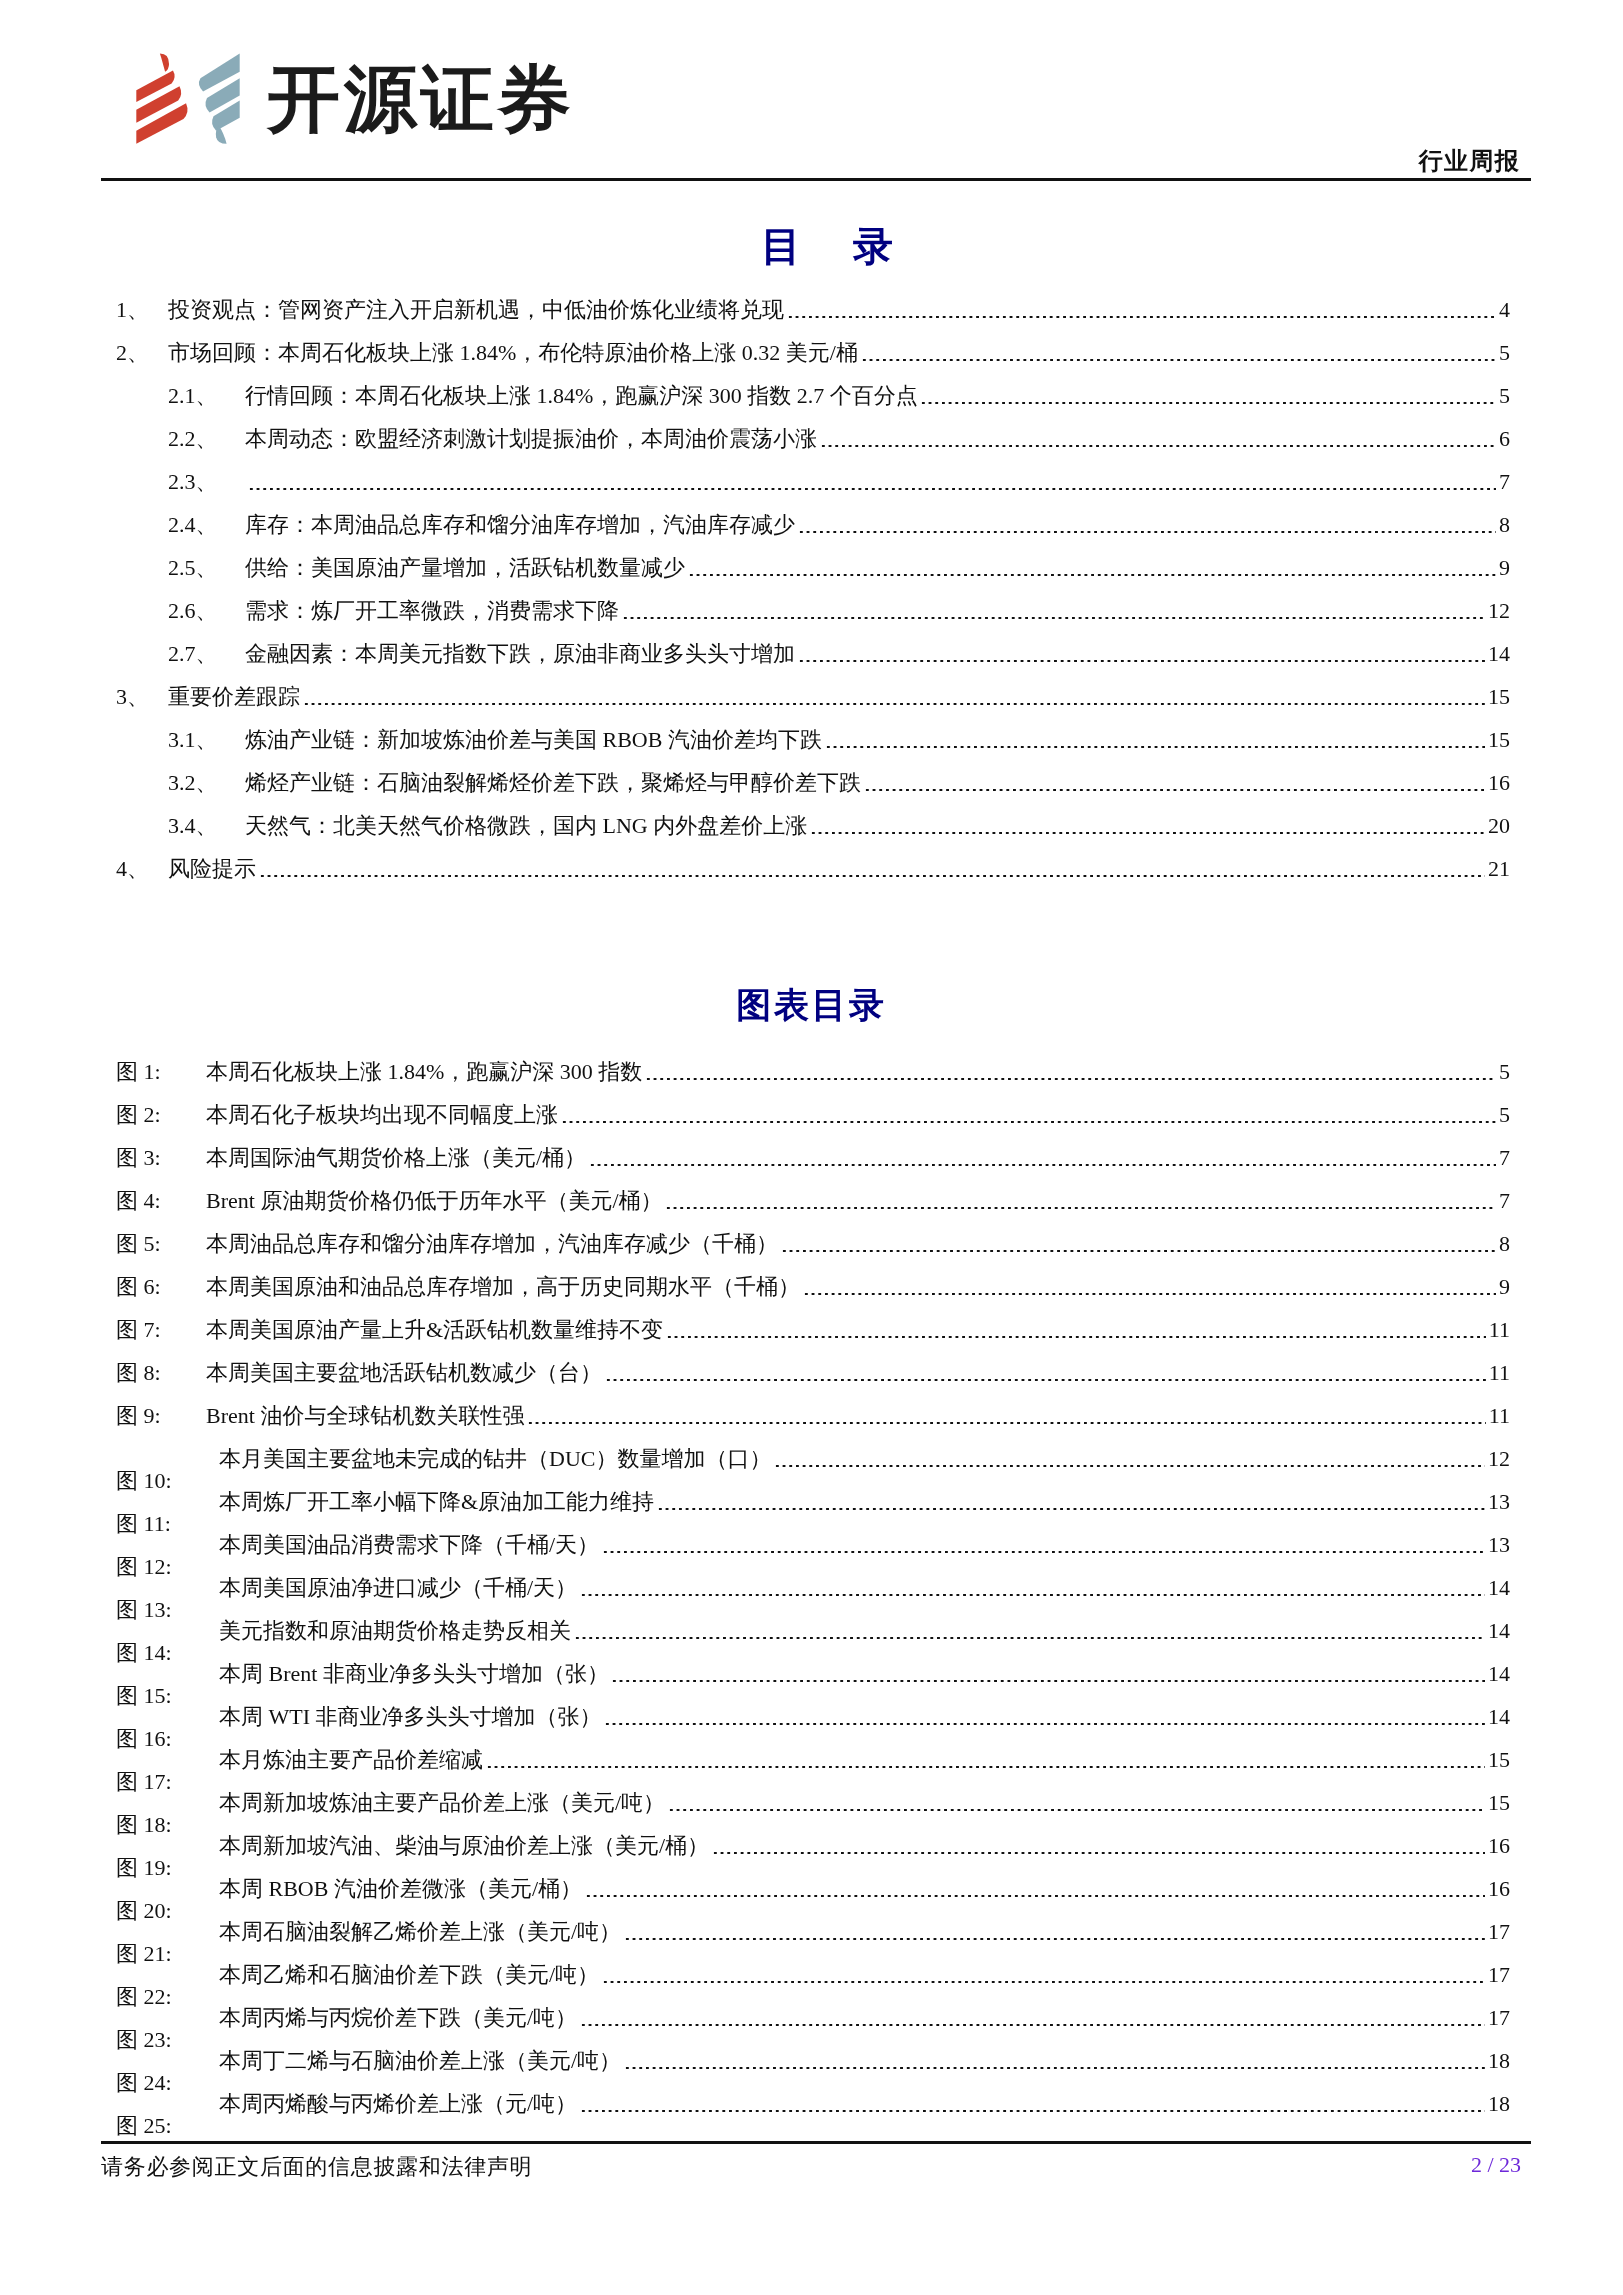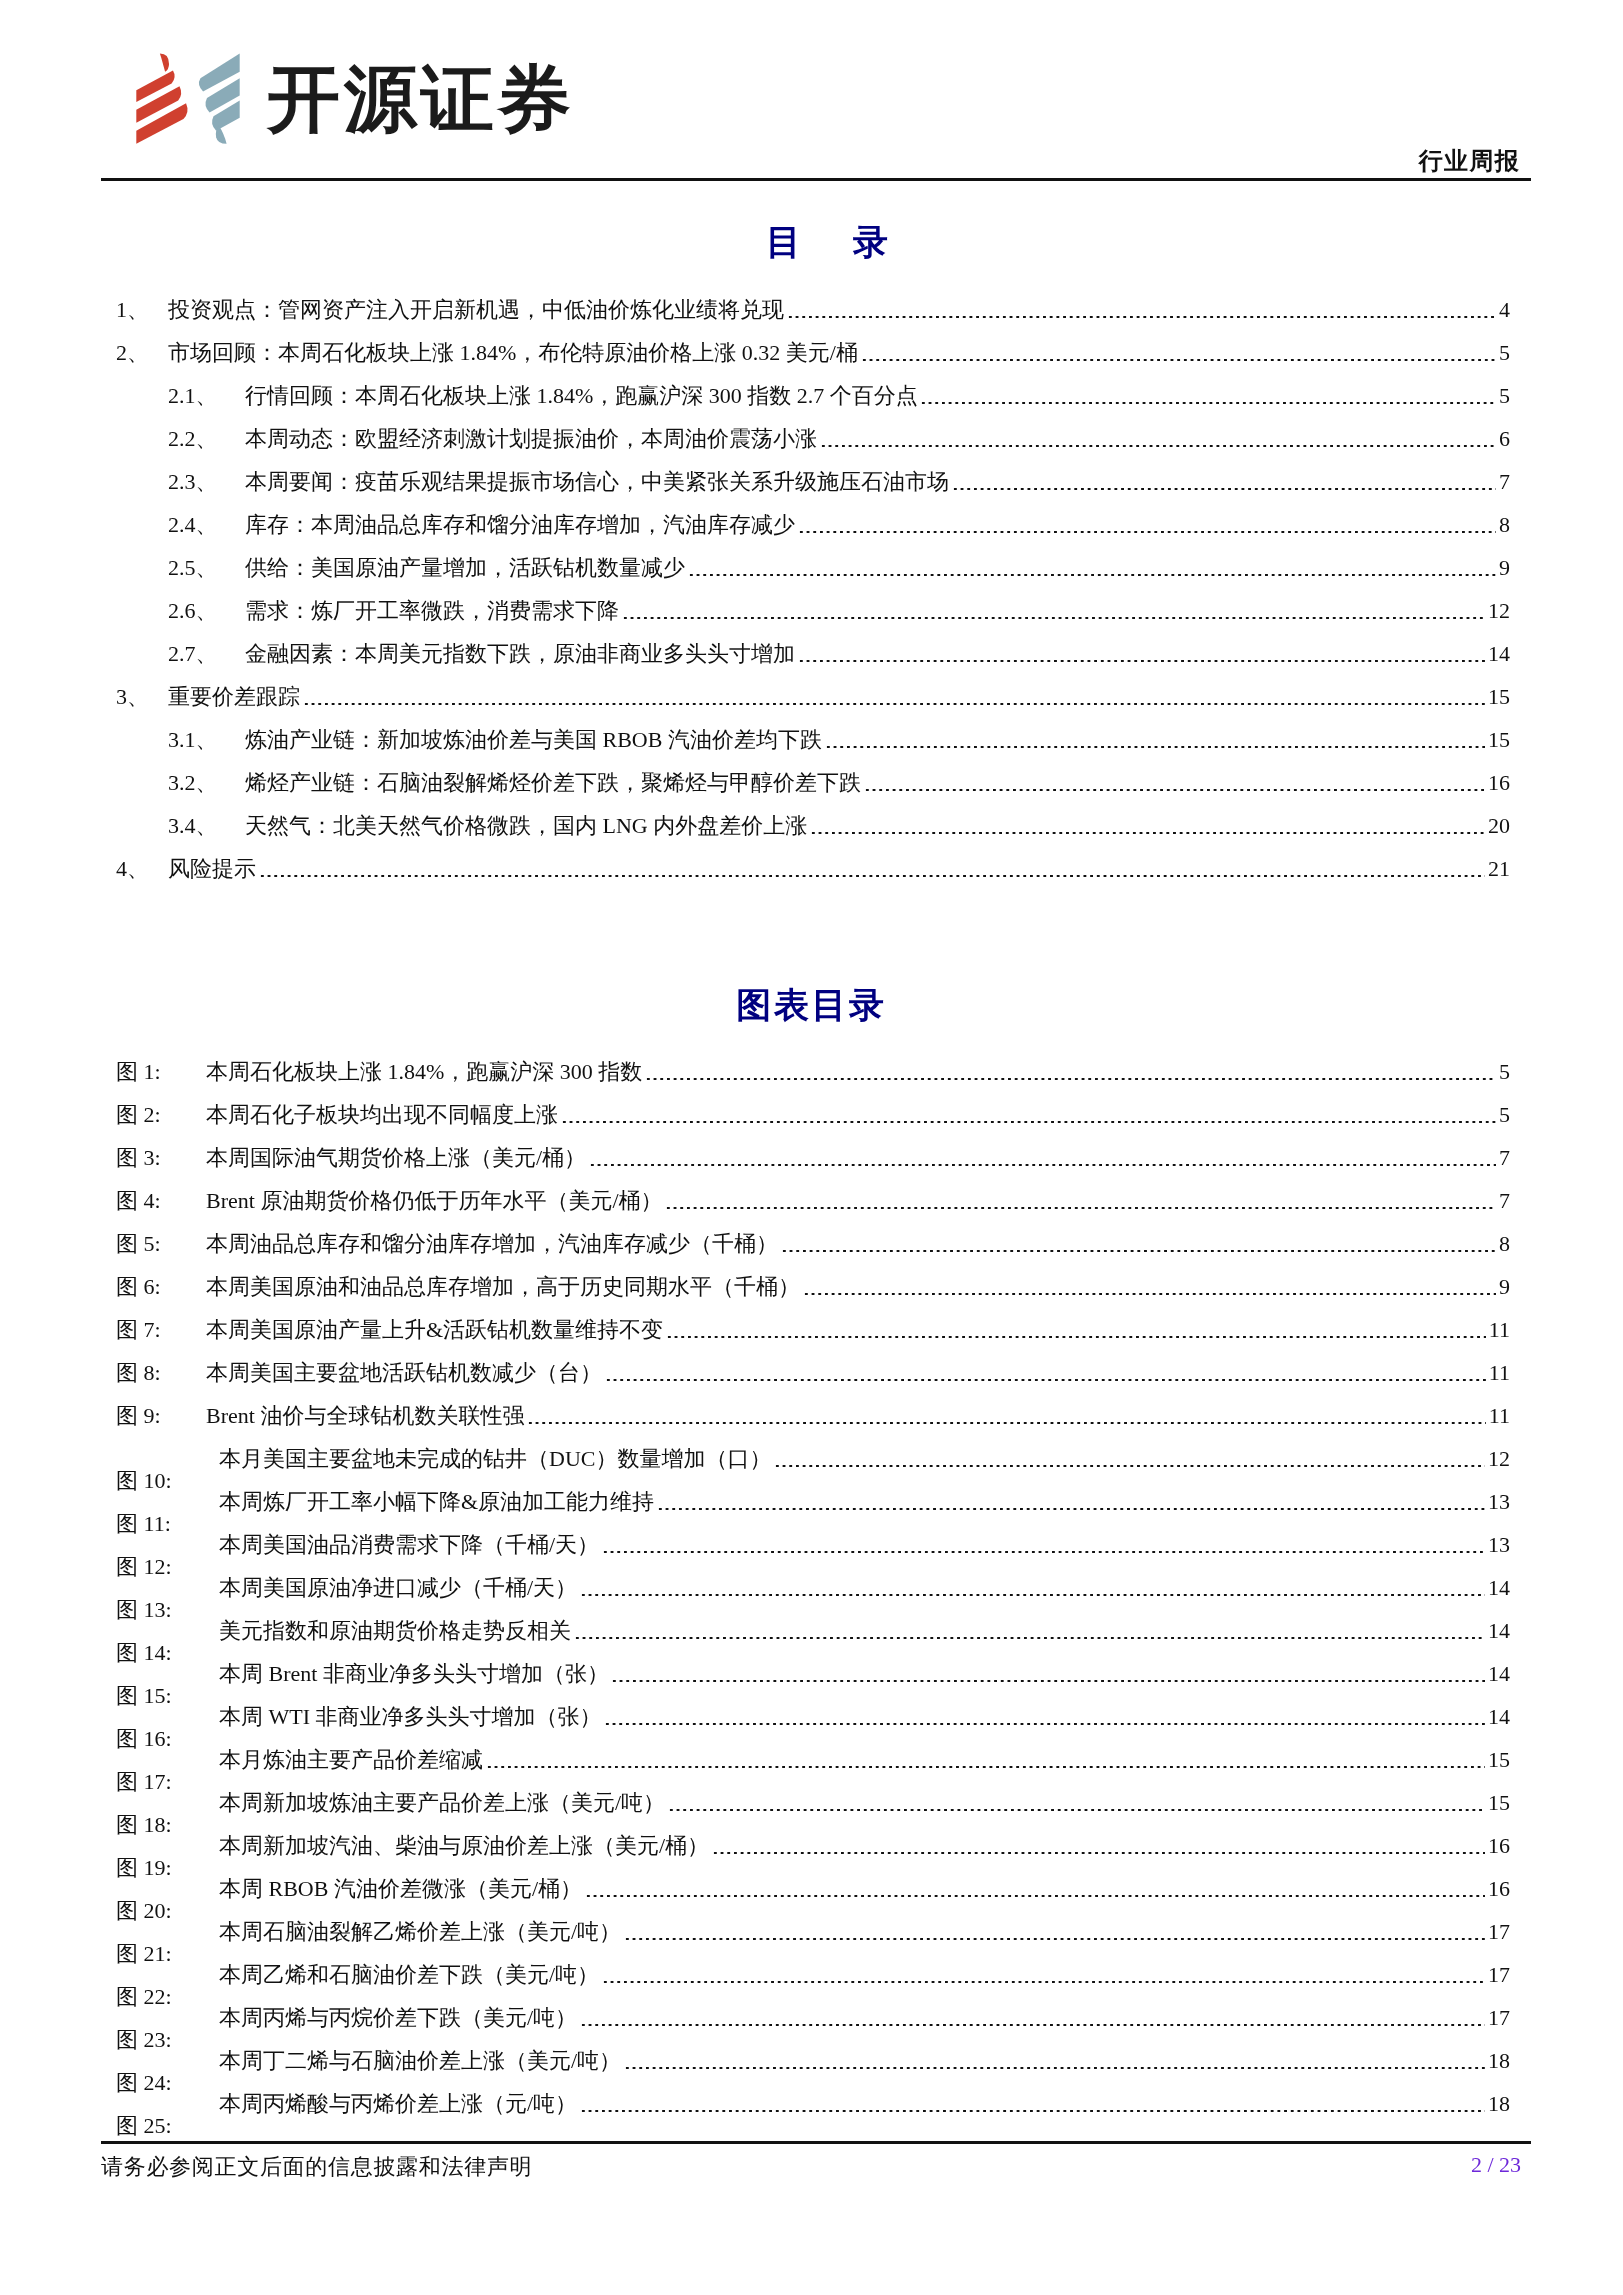--- a/index.html
+++ b/index.html
@@ -16,21 +16,21 @@
   .doc-type {
     position: absolute; right: 103px; top: 145px; font-size: 24px; font-weight: bold;
     font-family: "DejaVu Serif", serif; letter-spacing: 1.3px; color: #111;
   }
   .header-rule { position: absolute; left: 101px; right: 92px; top: 178px; height: 2.6px; background: #111; }
 
   .section-title {
     position: absolute; left: 0; right: 0; text-align: center;
     font-family: "DejaVu Sans", sans-serif; font-weight: bold; color: #000080;
   }
-  .toc-title { top: 219px; font-size: 35px; letter-spacing: 52px; padding-left: 83px; }
+  .toc-title { top: 219px; font-size: 40px; letter-spacing: 52px; padding-left: 83px; }
   .fig-title { top: 982px; font-size: 35px; letter-spacing: 2.6px; }
 
   .list { position: absolute; left: 116px; width: 1394px; }
   .toc-list { top: 288px; }
   .fig-list { top: 1050px; }
   .row {
     position: relative; height: 43px; display: flex; align-items: center;
     font-size: 22px; white-space: nowrap;
   }
   .row .num { flex: 0 0 auto; }
@@ -97,21 +97,20 @@
       <span class="page">5</span>
     </div>
     <div class="row lvl2">
       <span class="num">2.2、</span>
       <span class="label">本周动态：欧盟经济刺激计划提振油价，本周油价震荡小涨</span>
       <span class="leader"></span>
       <span class="page">6</span>
     </div>
     <div class="row lvl2">
       <span class="num">2.3、</span>
-      <span class="label">本周要闻：疫苗乐观结果提振市场信心，中美紧张关系升级施压石油市场</span>
       <span class="leader"></span>
       <span class="page">7</span>
     </div>
     <div class="row lvl2">
       <span class="num">2.4、</span>
       <span class="label">库存：本周油品总库存和馏分油库存增加，汽油库存减少</span>
       <span class="leader"></span>
       <span class="page">8</span>
     </div>
     <div class="row lvl2">

